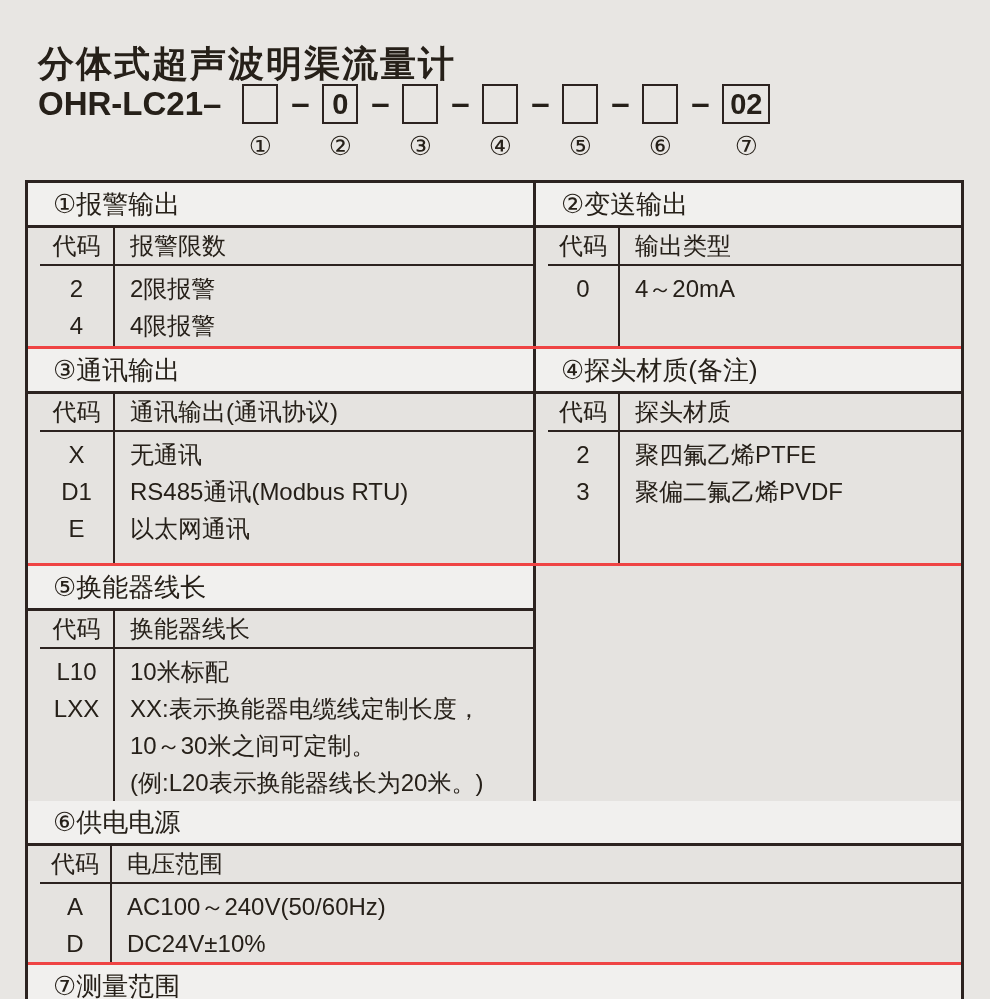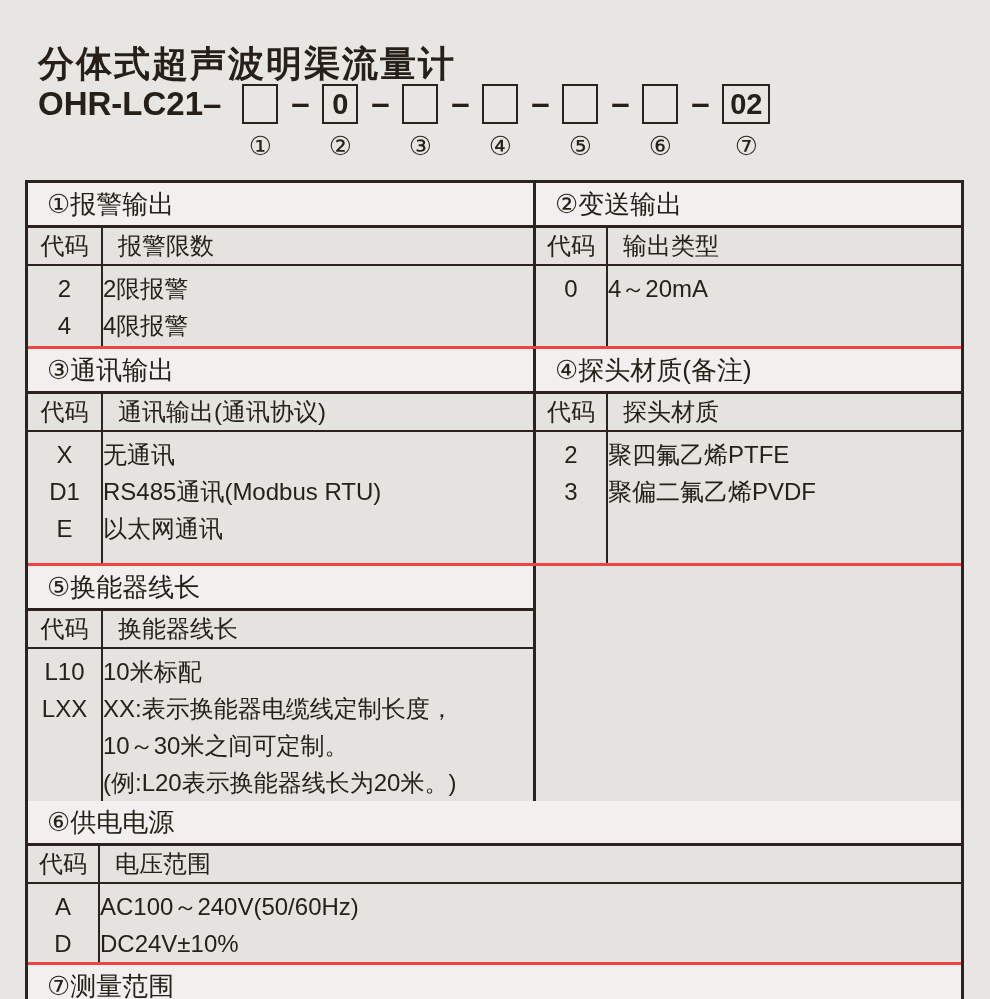--- a/index.html
+++ b/index.html
@@ -59,43 +59,43 @@
   .band-2{min-height:250px;flex-direction:column;}
   .band-3{min-height:131px;}
   .section{display:flex;flex-direction:column;box-sizing:border-box;}
   .section.left{width:508px;flex:none;border-right:3px solid #2c2320;}
   .section.right{flex:1;}
   .section.full{width:100%;}
   .sec-title{
     height:42px;line-height:42px;
     border-bottom:3px solid #2c2320;
     background:#f1f0ee;
-    font-size:26px;padding-left:19px;
+    font-size:26px;padding-left:25px;
     white-space:nowrap;overflow:hidden;
     flex:none;
   }
   .sec-body{display:flex;align-items:stretch;flex:1;}
   .col{display:flex;flex-direction:column;box-sizing:border-box;}
-  .col-code{width:75px;flex:none;border-right:2px solid #2c2320;}
+  .col-code{width:75px;flex:none;border-right:2px solid #2c2320;margin-left:12px;}
   .section.right .col-code{width:72px;}
   .col-desc{flex:1;min-width:0;}
   .cell-h{
     height:36px;line-height:36px;flex:none;
     border-bottom:2px solid #2c2320;
     font-size:24px;white-space:nowrap;
   }
   .col-code .cell-h{text-align:center;}
   .col-desc .cell-h{padding-left:15px;}
   .data{padding-top:4px;display:flex;flex-direction:column;}
   .cell{
     height:37px;line-height:37px;flex:none;
     font-size:24px;white-space:nowrap;
   }
   .col-code .cell{text-align:center;}
-  .col-desc .cell{}
+  .col-desc .cell{padding-left:15px;}
 </style>
 </head>
 <body>
 
 <div class="page">
   <div class="doc-title">分体式超声波明渠流量计</div>
 
   <div class="model-row">
     <span class="model-prefix">OHR-LC21–</span>
     <div class="slots" id="model-slots">

